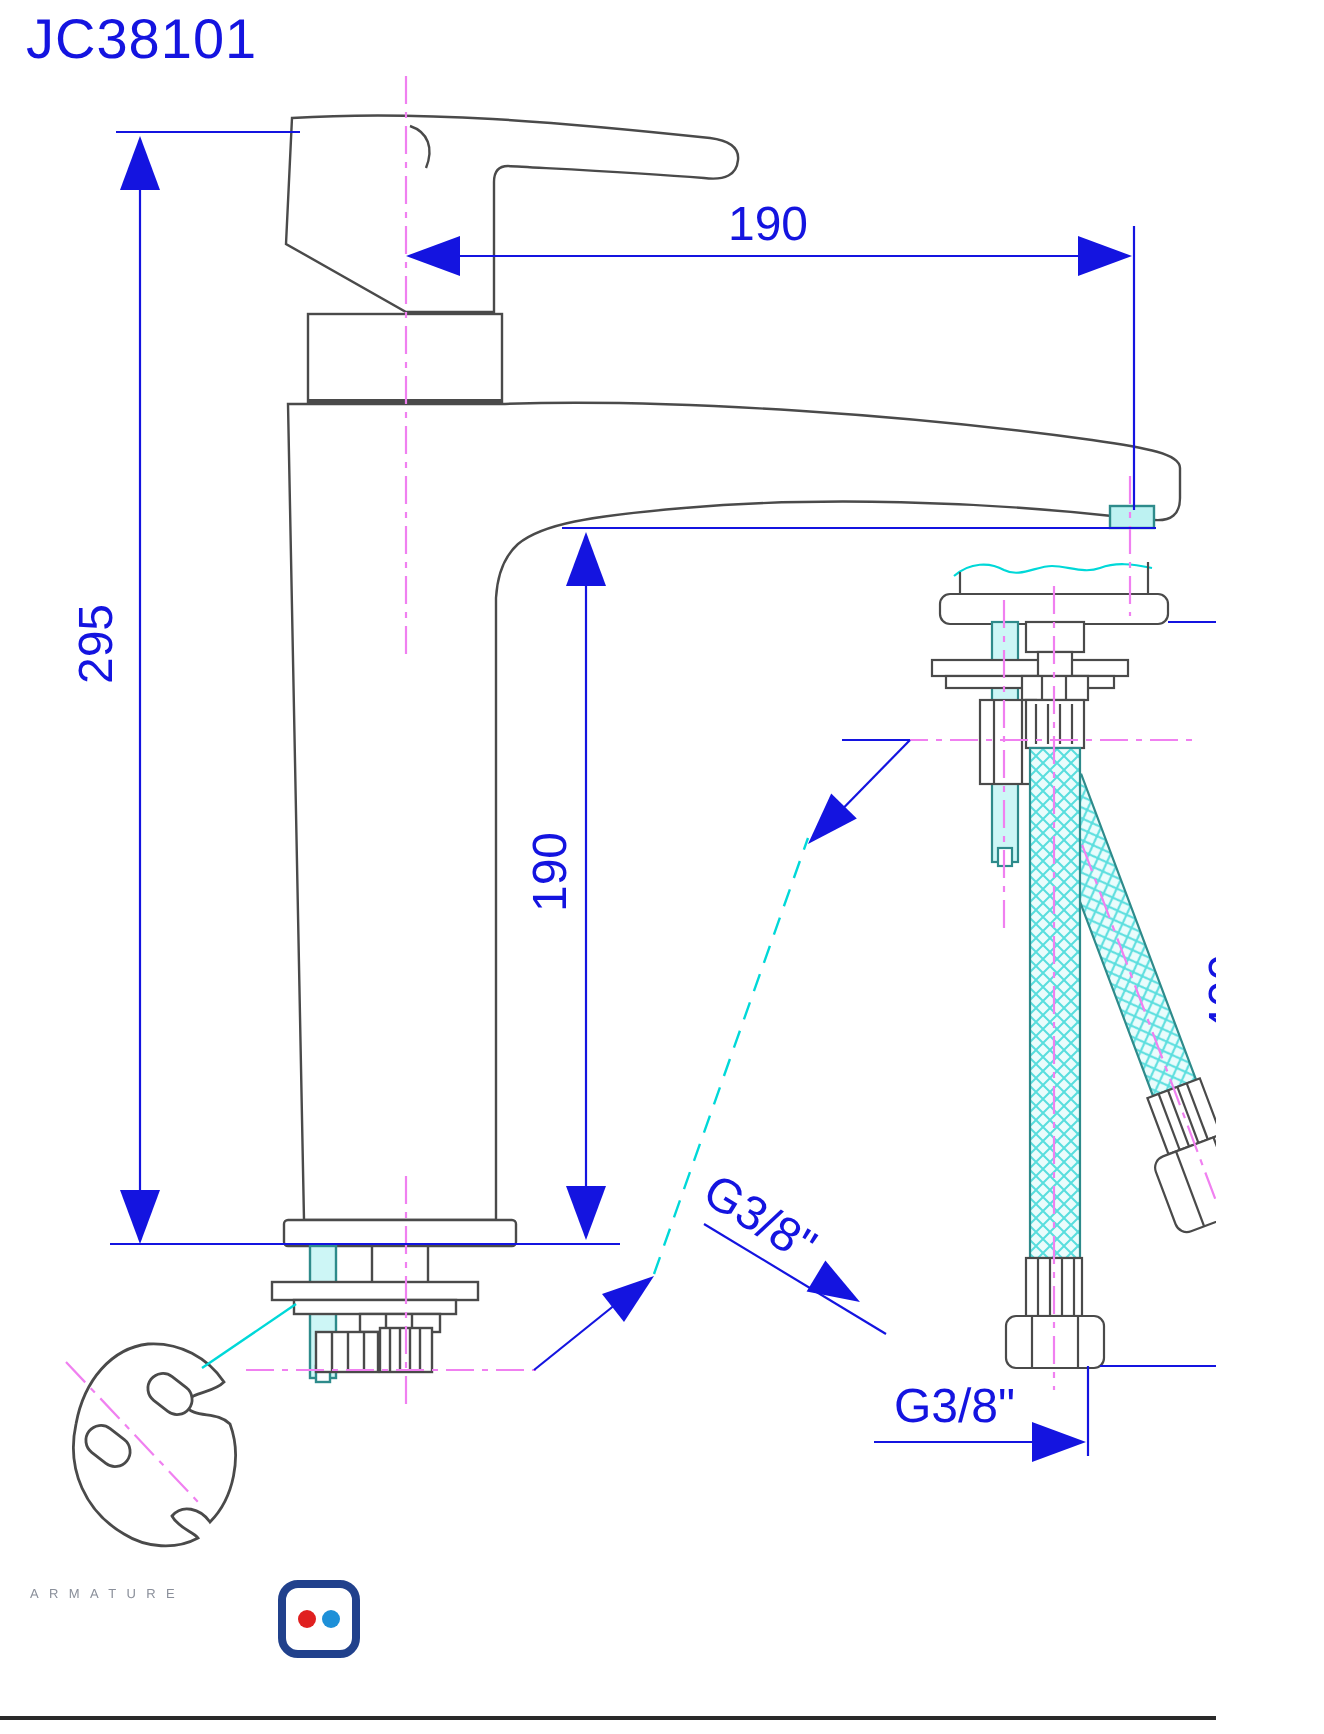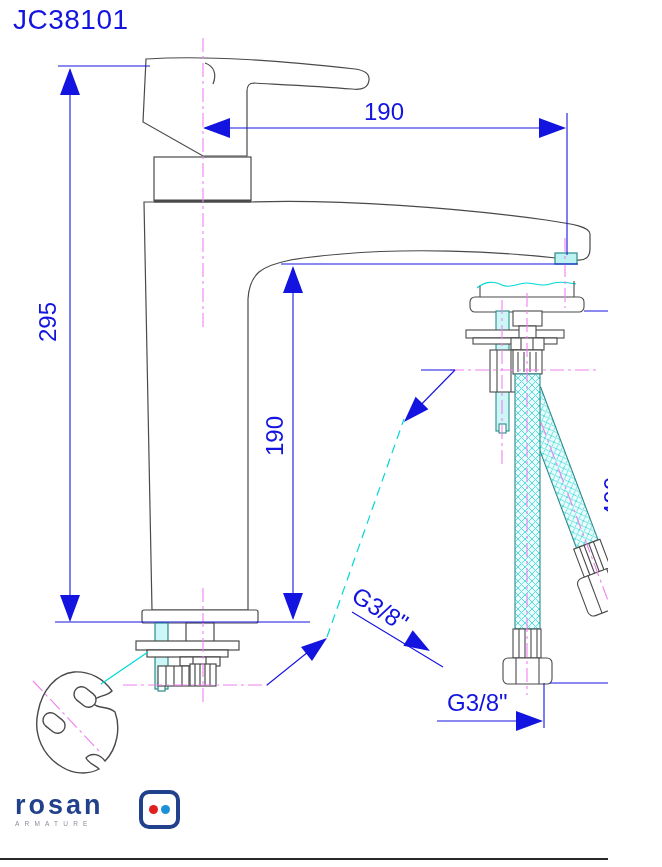--- a/index.html
+++ b/index.html
@@ -1,17 +1,17 @@
 <!DOCTYPE html>
 <html><head>
 <meta charset="utf-8">
 <style>
   html,body{margin:0;padding:0;background:#fff;}
   .page{position:relative;width:608px;height:867px;background:#ffffff;overflow:hidden;
-        font-family:"Liberation Sans",sans-serif;}
+        font-family:"Liberation Sans",sans-serif;text-align:center;}
   .title{position:absolute;left:13px;top:4px;font-size:28px;color:#1414e0;letter-spacing:.5px;}
   svg text{fill:#1414e0;font-family:"Liberation Sans",sans-serif;font-size:24px;}
   .footer{position:absolute;left:0;top:788px;width:662px;height:60px;}
   .logo{position:absolute;left:15px;top:4px;display:flex;align-items:flex-start;}
   .brand{font-size:27px;font-weight:bold;color:#21418c;letter-spacing:3px;line-height:26px;}
   .brand-sub{font-size:6.5px;color:#8a8f9a;letter-spacing:5.2px;margin-top:2px;}
   .logo-icon{position:absolute;left:139px;top:2px;width:33px;height:31px;border:4px solid #21418c;
              border-radius:10px;background:#fff;display:flex;align-items:center;justify-content:center;gap:3px;}
   .dot{width:9px;height:9px;border-radius:50%;}
   .dot.red{background:#e02020;}
@@ -202,21 +202,20 @@
         <polygon points="543,721 516,711 516,731" stroke="none"></polygon>
         <text x="447" y="711" stroke="none">G3/8"</text>
       </g>
     </g>
   </svg>
 
   
   <div class="footer">
     <div class="logo">
       <div class="logo-text">
-        <div class="brand">rosan</div>
         <div class="brand-sub">ARMATURE</div>
       </div>
     </div>
     <div class="logo-icon">
       <span class="dot red"></span>
       <span class="dot blue"></span>
     </div>
   </div>
   <div class="bottom-rule"></div>
 

